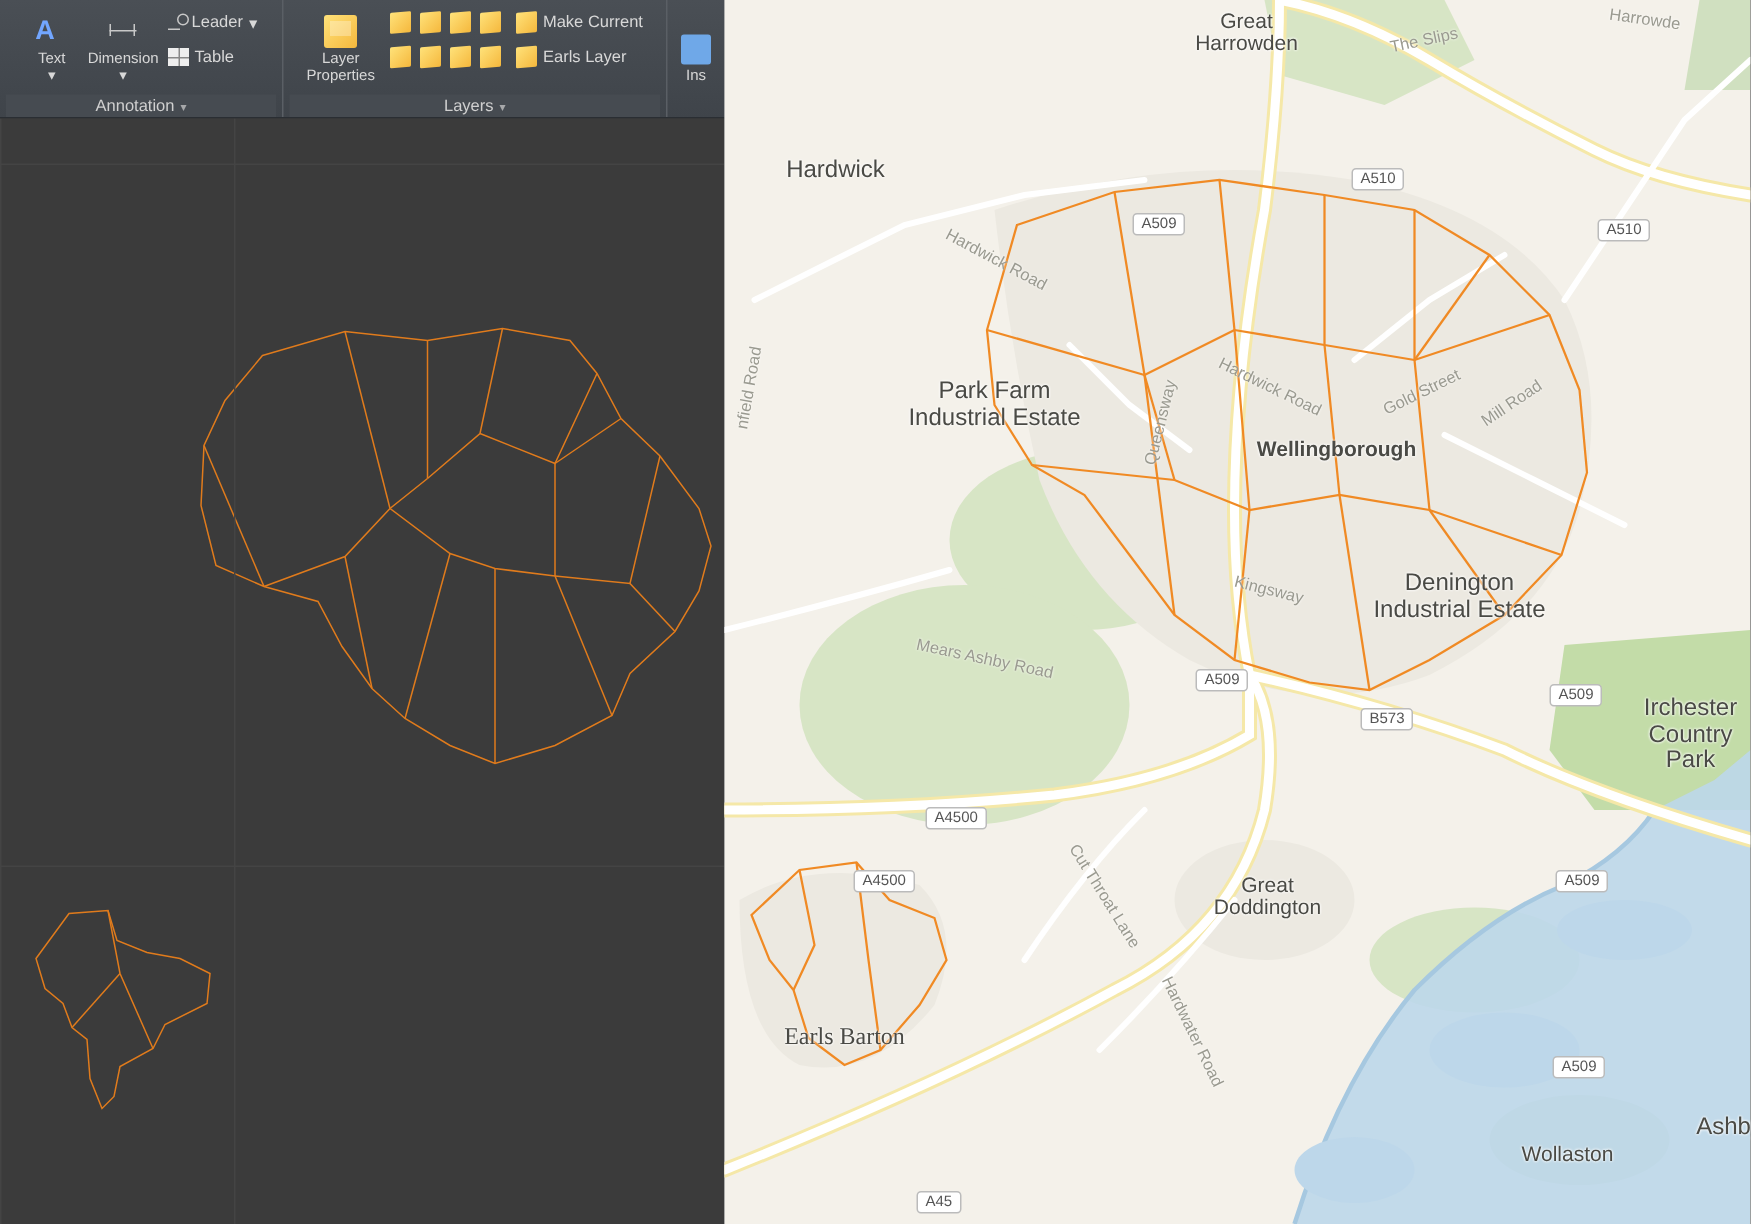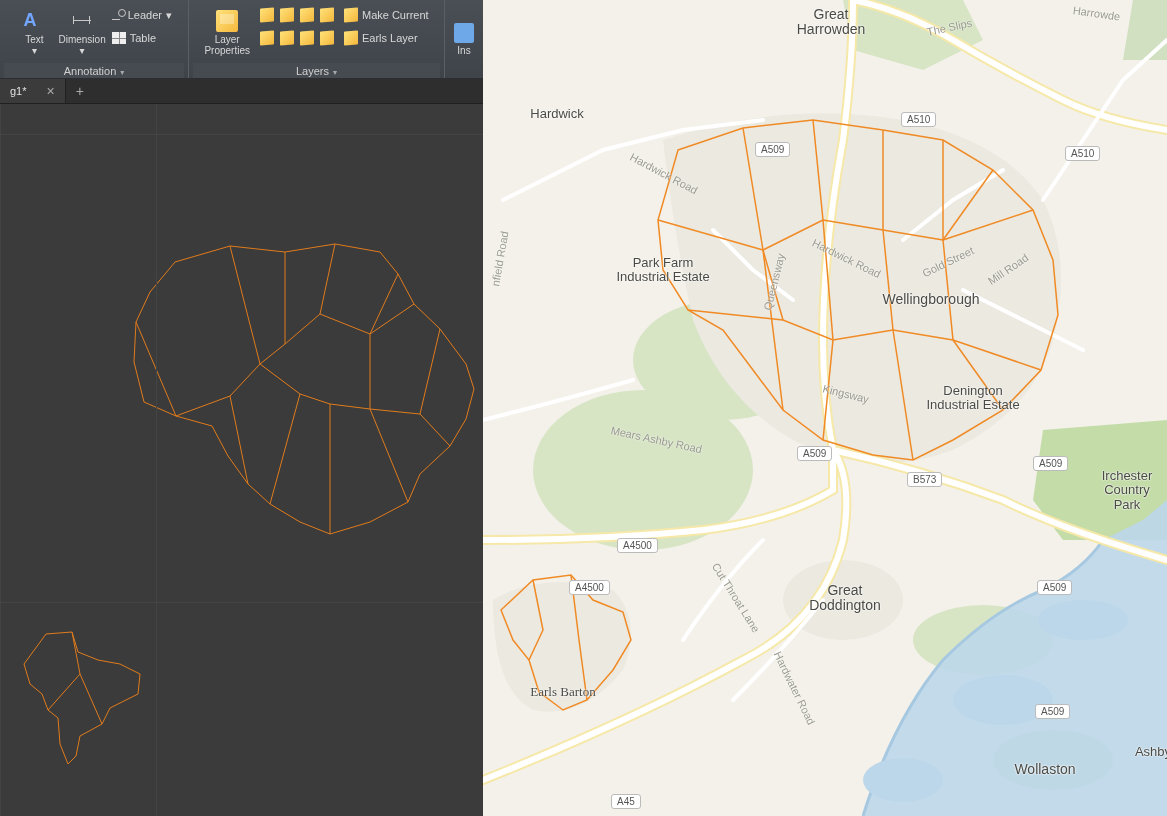--- a/index.html
+++ b/index.html
@@ -218,21 +218,21 @@
   .place-label {
     position: absolute;
     color: #4a4a45;
     font-size: 14px;
     font-weight: 500;
     text-align: center;
     transform: translate(-50%, -50%);
     line-height: 1.1;
     text-shadow: 0 0 2px #fff, 0 0 2px #fff;
   }
-  .place-label.small { font-size: 13px; }
+  .place-label.small { font-size: 16px; }
   .road-label {
     position: absolute;
     color: #9a9a90;
     font-size: 11px;
     transform-origin: left center;
     text-shadow: 0 0 2px #fff;
   }
 </style>
 </head>
 <body>
@@ -322,27 +322,20 @@
         <div class="panel-content">
           <div class="big-btn">
             <div class="icon" style="background:#6fa8e8;border-radius:2px;width:20px;height:20px;"></div>
             <span>Ins</span>
           </div>
         </div>
         <div class="panel-title" style="visibility:hidden;">x</div>
       </div>
     </div>
 
-    <div class="tabbar">
-      <div class="file-tab">
-        <span>g1*</span>
-        <span class="tab-close">×</span>
-      </div>
-      <div class="tab-add">+</div>
-    </div>
 
     <div class="drawing-area">
       
       <div class="grid-line-v" style="left:0px;"></div>
       <div class="grid-line-v" style="left:156px;"></div>
       <div class="grid-line-h" style="top:30px;"></div>
       <div class="grid-line-h" style="top:498px;"></div>
 
       <svg width="483" height="714">
 
@@ -452,21 +445,21 @@
         <path d="M 18 610 L 50 580 L 88 575 L 110 600 L 140 612 L 148 640 L 130 670
                  L 104 700 L 80 710 L 56 692 L 46 660 L 30 640 Z"></path>
         <path d="M 88 575 L 96 640 L 104 700"></path>
         <path d="M 50 580 L 60 630 L 46 660"></path>
       </g>
     </svg>
 
     <div class="place-label" style="left:348px; top:22px;">Great<br>Harrowden</div>
     <div class="place-label small" style="left:74px; top:114px;">Hardwick</div>
     <div class="place-label small" style="left:180px; top:270px;">Park Farm<br>Industrial Estate</div>
-    <div class="place-label" style="left:448px; top:300px; font-weight:400;">Wellingborough</div>
+    <div class="place-label" style="left:408px; top:300px; font-weight:700;">Wellingborough</div>
     <div class="place-label small" style="left:490px; top:398px;">Denington<br>Industrial Estate</div>
     <div class="place-label" style="left:362px; top:598px;">Great<br>Doddington</div>
     <div class="place-label small" style="left:80px; top:692px;font-family:Liberation Serif, serif;">Earls Barton</div>
     <div class="place-label" style="left:562px; top:770px;">Wollaston</div>
     <div class="place-label small" style="left:644px; top:490px;text-align:center;">Irchester<br>Country Park</div>
     <div class="place-label small" style="left:670px; top:752px;">Ashby</div>
 
     <div class="road-shield" style="left:418px; top:112px;">A510</div>
     <div class="road-shield" style="left:582px; top:146px;">A510</div>
     <div class="road-shield" style="left:272px; top:142px;">A509</div>

